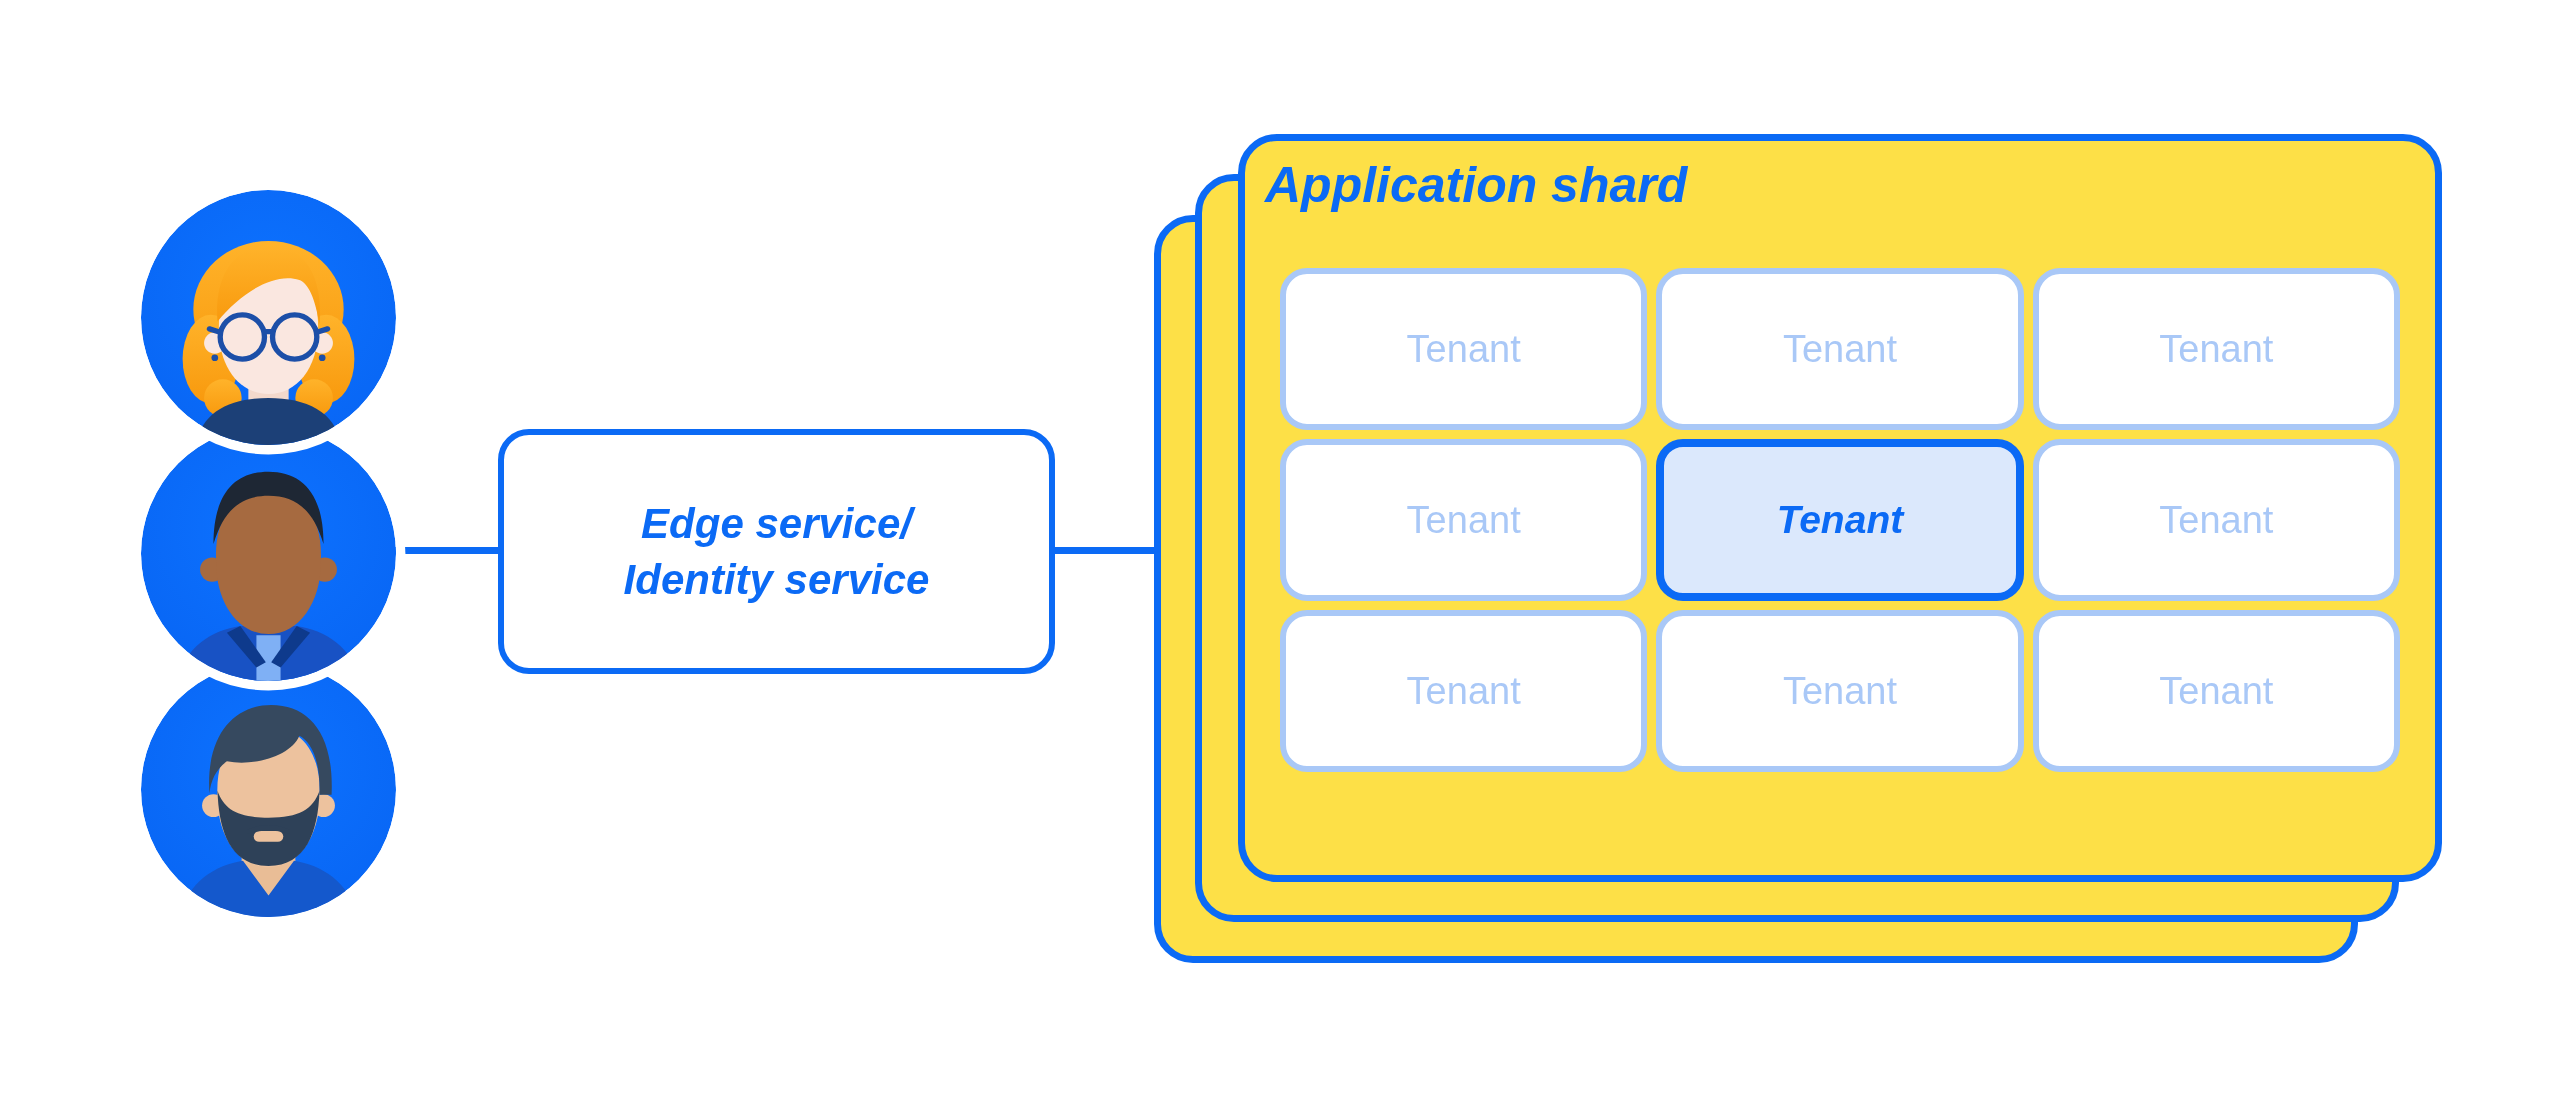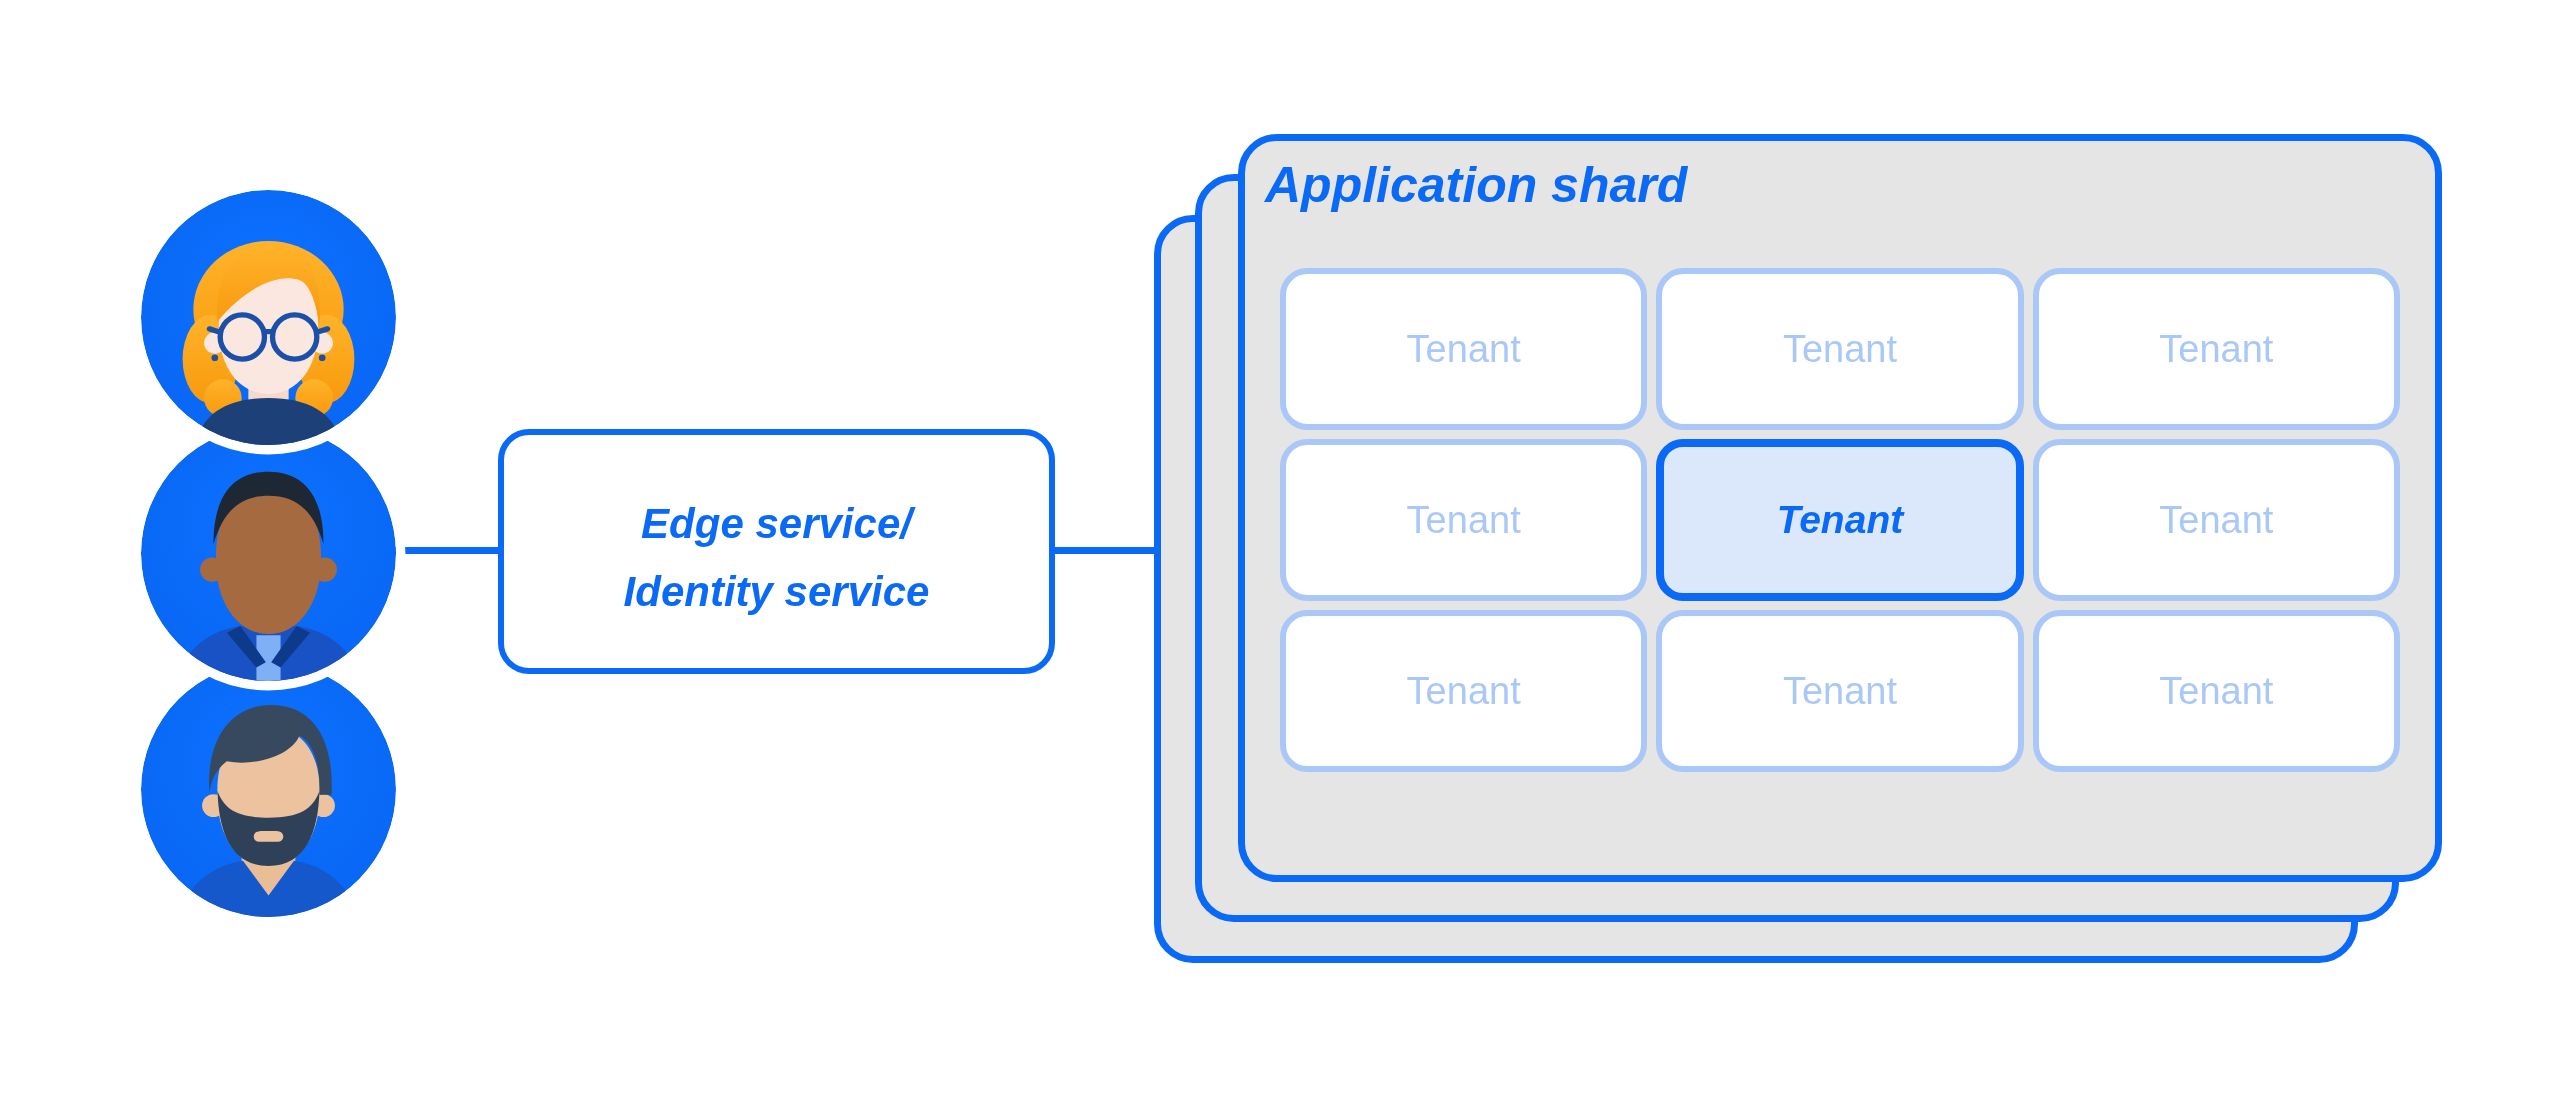--- a/index.html
+++ b/index.html
@@ -51,27 +51,26 @@
     z-index:2;
   }
   .edge-box .edge-line{
     font-style:italic;
     font-weight:700;
     font-size:42px;
     line-height:56px;
     color:var(--blue);
     letter-spacing:0;
     white-space:nowrap;
-    margin-top:12px;
   }
   
   .panel{
     position:absolute;
     width:1204px;height:748px;
-    background:#e5e5e5;
+    background:#fde047;
     border:7.4px solid var(--blue);
     border-radius:39px;
   }
   #panel-back{left:1154px;top:215px;z-index:1;}
   #panel-mid{left:1195px;top:174px;z-index:2;}
   #panel-front{left:1238px;top:134px;z-index:3;}
   .shard-title{
     position:absolute;
     left:20px;top:14.8px;
     font-style:italic;

